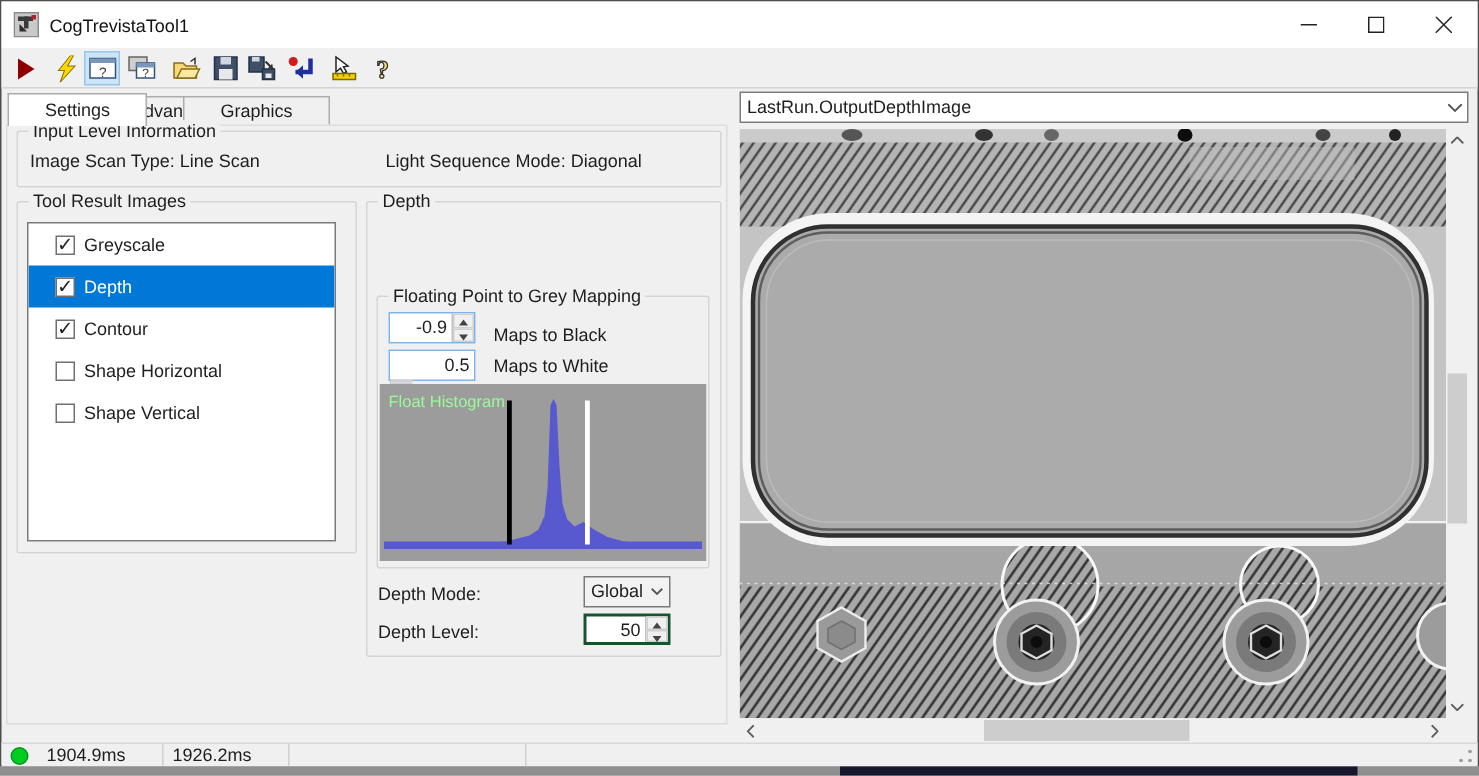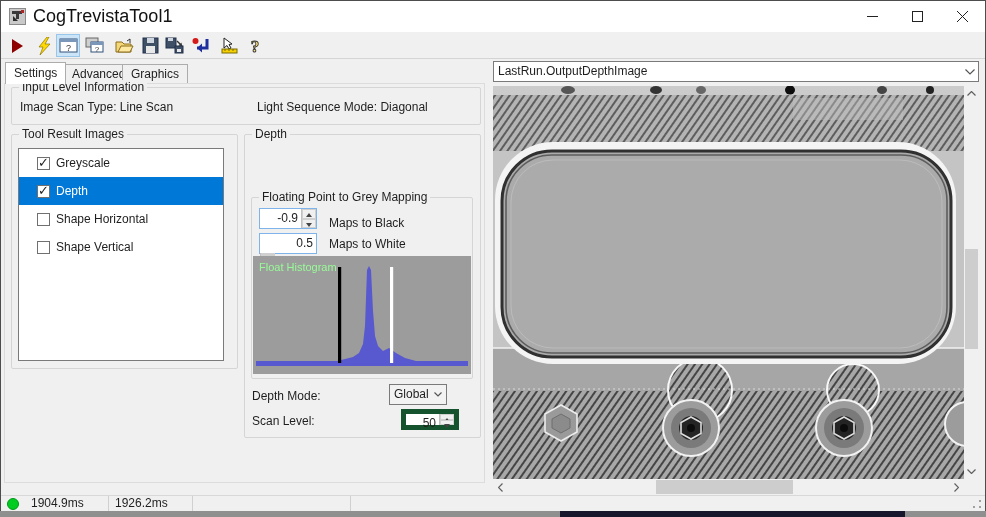--- a/index.html
+++ b/index.html
@@ -4,31 +4,31 @@
 <style>
   * { margin:0; padding:0; box-sizing:border-box; }
   html,body { width:986px; height:517px; }
   body { font-family:"Liberation Sans", sans-serif; font-size:12px; color:#1e1e1e; background:#9a9a9a; position:relative; overflow:hidden; }
   .abs { position:absolute; }
 
   
   .win { position:absolute; left:0; top:0; width:986px; height:511px; background:#f0f0f0; border:1px solid #4d4d4d; }
   .titlebar { position:absolute; left:0; top:0; width:100%; height:31px; background:#ffffff; display:flex; align-items:center; }
   .appicon { width:17px; height:17px; margin-left:8px; }
-  .title { margin-left:7px; font-size:18px; color:#111; }
+  .title { margin-left:7px; font-size:12px; color:#111; }
   .wctl { position:absolute; top:0; width:45px; height:31px; display:flex; align-items:center; justify-content:center; }
   .wctl svg { display:block; }
 
   
   .toolbar { position:absolute; left:0; top:31px; width:100%; height:27px; background:#f0f0f0; border-bottom:1px solid #d4d4d4; }
   .tbtn { position:absolute; top:2px; width:24px; height:23px; display:flex; align-items:center; justify-content:center; }
   .tbtn.pressed { background:#cce4f7; border:1px solid #98c6e8; }
 
   
-  .tab { position:absolute; top:63px; height:20px; padding:0 8px; line-height:19px; background:#f0f0f0; border:1px solid #acacac; border-bottom:none; }
+  .tab { position:absolute; top:63px; height:20px; padding:0 24px; line-height:19px; background:#f0f0f0; border:1px solid #acacac; border-bottom:none; }
   .tab.active { top:61px; height:22px; background:#ffffff; z-index:2; line-height:21px; }
   .tabpage { position:absolute; left:3px; top:82px; width:481px; height:400px; border:1px solid #dcdcdc; background:#f0f0f0; }
 
   
   .grp { position:absolute; border:1px solid #d5d5d5; border-radius:2px; }
   .grp > .glabel { position:absolute; top:-8px; left:7px; background:#f0f0f0; padding:0 3px; white-space:nowrap; }
 
   
   .listbox { position:absolute; background:#fff; border:1px solid #7a7a7a; overflow:hidden; }
   .lrow { position:relative; height:28px; display:flex; align-items:center; padding-left:18px; }
@@ -44,21 +44,21 @@
   .radrow .lbl { margin-left:5px; }
 
   
   .numbox { position:absolute; width:58px; height:21px; background:#fff; display:flex; }
   .numbox .val { flex:1; text-align:right; line-height:19px; padding-right:3px; }
   .spin { width:15px; display:flex; flex-direction:column; border-left:1px solid #c0c0c0; }
   .spin .up,.spin .dn { flex:1; background:#f0f0f0; position:relative; border:1px solid #d0d0d0; }
   .spin .up::after { content:""; position:absolute; left:3px; top:3px; border-left:3px solid transparent; border-right:3px solid transparent; border-bottom:4px solid #444; }
   .spin .dn::after { content:""; position:absolute; left:3px; top:3px; border-left:3px solid transparent; border-right:3px solid transparent; border-top:4px solid #444; }
   .blue-b { border:1px solid #7eb4ea; }
-  .gray-b { border:5px solid #14532d;margin-left:12px; }
+  .gray-b { border:2px solid #14532d; }
   .combo { position:absolute; background:#fff; border:1px solid #7a7a7a; display:flex; align-items:center; }
   .combo .val { flex:1; padding-left:4px; line-height:19px; white-space:nowrap; overflow:hidden; }
   .combo .chev { width:16px; height:100%; display:flex; align-items:center; justify-content:center; }
   .combo.gray { background:#f2f2f2; }
 
   
   .hist { position:absolute; left:252px; top:255px; width:192px; height:118px; }
 
   
   .sb { position:absolute; background:#f0f0f0; }
@@ -200,20 +200,24 @@
     <div class="listbox" style="left:6px; top:13px; width:206px; height:213px;">
       <div class="lrow">
         <span class="cb checked"></span>
         <span class="lbl">Greyscale</span>
       </div>
       <div class="lrow selected">
         <span class="cb checked"></span>
         <span class="lbl">Depth</span>
       </div>
       <div class="lrow">
+        <span class="cb checked"></span>
+        <span class="lbl">Contour</span>
+      </div>
+      <div class="lrow">
         <span class="cb"></span>
         <span class="lbl">Shape Horizontal</span>
       </div>
       <div class="lrow">
         <span class="cb"></span>
         <span class="lbl">Shape Vertical</span>
       </div>
     </div>
   </div>
 
@@ -258,21 +262,21 @@
   <span class="abs" style="left:251px; top:388px;">Depth Mode:</span>
   <div class="combo gray" style="left:388px; top:383px; width:58px; height:21px;">
     <span class="val">Global</span>
     <span class="chev">
       <svg width="8" height="5" viewBox="0 0 8 5">
           <polyline points="0.5,0.5 4,4 7.5,0.5" fill="none" stroke="#555" stroke-width="1.2"></polyline>
         </svg>
     </span>
   </div>
 
-  <span class="abs" style="left:251px; top:413px;">Scan Level:</span>
+  <span class="abs" style="left:251px; top:413px;">Depth Level:</span>
   <div class="numbox gray-b" style="left:388px; top:408px;">
     <span class="val">50</span>
     <span class="spin">
         <span class="up"></span>
         <span class="dn"></span>
       </span>
   </div>
 
   <div class="combo" style="left:492px; top:60px; width:486px; height:21px;">
     <span class="val">LastRun.OutputDepthImage</span>

